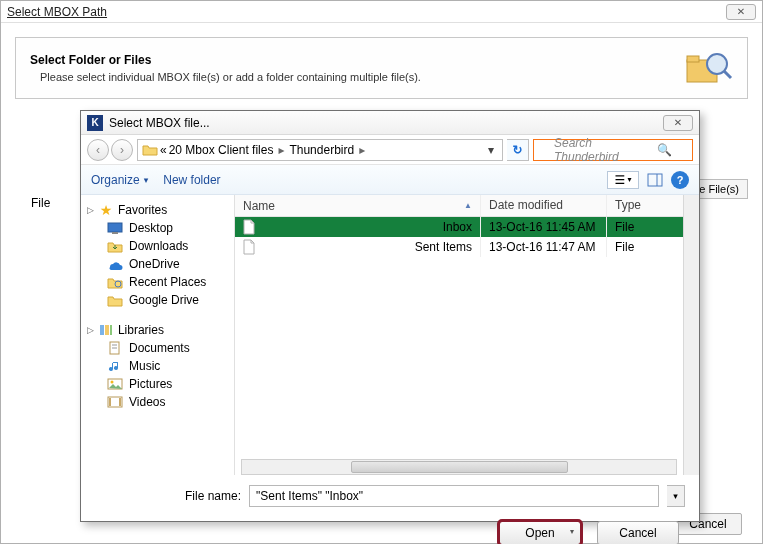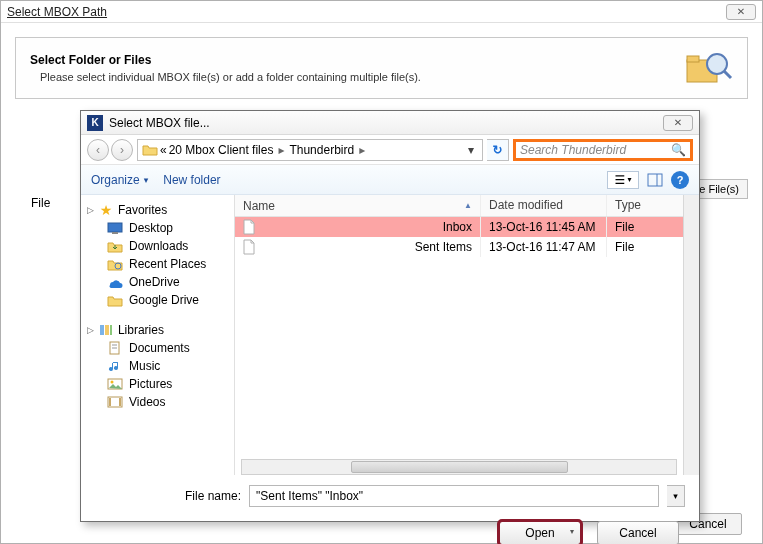--- a/index.html
+++ b/index.html
@@ -30,21 +30,21 @@
 .fd-title-left { display:flex; align-items:center; gap:6px; }
 .fd-app-icon { width:16px; height:16px; background:#1a3a7a; display:flex; align-items:center; justify-content:center; color:#fff; font-weight:bold; font-size:10px; }
 
 .fd-nav { height:30px; display:flex; align-items:center; gap:4px; padding:2px 6px; border-bottom:1px solid #e5e5e5; }
 .nav-btns { display:flex; gap:2px; }
 .nav-circle { width:22px; height:22px; border:1px solid #b8b8b8; border-radius:50%; background:linear-gradient(#fff,#e8e8e8); display:flex; align-items:center; justify-content:center; color:#888; }
 .breadcrumb { flex:1; height:22px; border:1px solid #c0c0c0; background:#fff; display:flex; align-items:center; padding:0 4px; gap:2px; font-size:11px; }
 .bc-arrow { color:#666; padding:0 3px; }
 .bc-drop { width:14px; text-align:center; color:#444; }
 .refresh { width:22px; height:22px; border:1px solid #c0c0c0; border-left:none; background:#f5fbff; display:flex; align-items:center; justify-content:center; color:#1a6dd6; font-weight:bold; }
-.search { width:180px; height:22px; border:3px solid #f97316; display:flex; align-items:center; padding:0 4px; color:#888; font-style:italic; font-size:11px; justify-content:space-between; }
+.search { width:160px; height:22px; border:1px solid #f97316; display:flex; align-items:center; padding:0 20px; color:#888; font-style:italic; font-size:11px; justify-content:space-between; }
 .search-ic { color:#4a7bbf; font-style:normal; }
 
 .fd-toolbar { height:30px; display:flex; align-items:center; justify-content:space-between; padding:0 10px; background:linear-gradient(#fafdff,#eef5fb); border-bottom:1px solid #dce6f0; }
 .tb-left { display:flex; gap:15px; align-items:center; }
 .tb-link { color:#1f4e9b; font-size:12px; display:flex; align-items:center; gap:4px; }
 .tb-right { display:flex; gap:6px; align-items:center; }
 .tb-ic { width:20px; height:18px; display:flex; align-items:center; justify-content:center; border:1px solid transparent; }
 .tb-view { width:32px; height:18px; border:1px solid #b8c8da; background:#fff; display:flex; align-items:center; justify-content:center; gap:2px; }
 .help-ic { width:18px; height:18px; border-radius:50%; background:#2a7ad4; color:#fff; display:flex; align-items:center; justify-content:center; font-weight:bold; font-size:11px; }
 
@@ -60,21 +60,21 @@
 
 .filelist { flex:1; position:relative; }
 .fl-header { display:flex; height:22px; border-bottom:1px solid #e4e4e4; background:#fafafa; font-size:12px; color:#444; }
 .fl-col { padding:3px 8px; border-right:1px solid #eee; }
 .c-name { width:246px; display:flex; align-items:center; justify-content:space-between; }
 .c-date { width:126px; }
 .c-type { flex:1; }
 .sort-arrow { font-size:8px; color:#5a7db8; }
 
 .fl-row { display:flex; height:20px; align-items:center; font-size:12px; }
-.fl-row.sel { background:#fca5a5; }
+.fl-row.sel { background:#15803d; }
 .fl-row .c-name { display:flex; align-items:center; gap:6px; padding-left:6px; }
 .file-ic { width:14px; height:16px; }
 
 .fl-scroll { position:absolute; bottom:0; left:6px; right:22px; height:16px; background:#f0f0f0; border:1px solid #d0d0d0; display:flex; align-items:center; }
 .fl-scroll .thumb { width:50%; height:12px; background:linear-gradient(#e8e8e8,#d0d0d0); border:1px solid #b8b8b8; border-radius:2px; margin:0 auto; }
 .fl-vscroll { position:absolute; right:0; top:0; bottom:0; width:16px; background:#f0f0f0; border-left:1px solid #d8d8d8; }
 
 .fd-bottom { padding:10px 14px 6px; }
 .filename-row { display:flex; align-items:center; gap:8px; margin-bottom:14px; margin-left:90px; }
 .filename-row label { font-size:12px; }
@@ -193,34 +193,34 @@
             <span class="ic">
               <svg class="folder-svg" viewBox="0 0 16 13">
                 <path class="folder" d="M1 3h5l1 2h8v7H1z"></path>
                 <path d="M8 5v4m-2-2l2 2 2-2" stroke="#3a7a3a" fill="none"></path>
               </svg>
             </span>
             <span>Downloads</span>
           </div>
         <div class="sb-item">
             <span class="ic">
+              <svg width="16" height="11" viewBox="0 0 16 11">
+                <path d="M3 8a3 3 0 013-3 4 4 0 017 1 2.5 2.5 0 010 5H4a2 2 0 01-1-3z" fill="#2a7ad4"></path>
+              </svg>
+            </span>
+            <span>OneDrive</span>
+          </div>
+        <div class="sb-item">
+            <span class="ic">
               <svg class="folder-svg" viewBox="0 0 16 13">
                 <path class="folder" d="M1 3h5l1 2h8v7H1z"></path>
                 <circle cx="11" cy="8" r="3" fill="none" stroke="#4a7bbf"></circle>
               </svg>
             </span>
             <span>Recent Places</span>
-          </div>
-        <div class="sb-item">
-            <span class="ic">
-              <svg width="16" height="11" viewBox="0 0 16 11">
-                <path d="M3 8a3 3 0 013-3 4 4 0 017 1 2.5 2.5 0 010 5H4a2 2 0 01-1-3z" fill="#2a7ad4"></path>
-              </svg>
-            </span>
-            <span>OneDrive</span>
           </div>
         <div class="sb-item">
             <span class="ic">
               <svg class="folder-svg" viewBox="0 0 16 13">
                 <path class="folder" d="M1 3h5l1 2h8v7H1z"></path>
               </svg>
             </span>
             <span>Google Drive</span>
           </div>
       </div>

